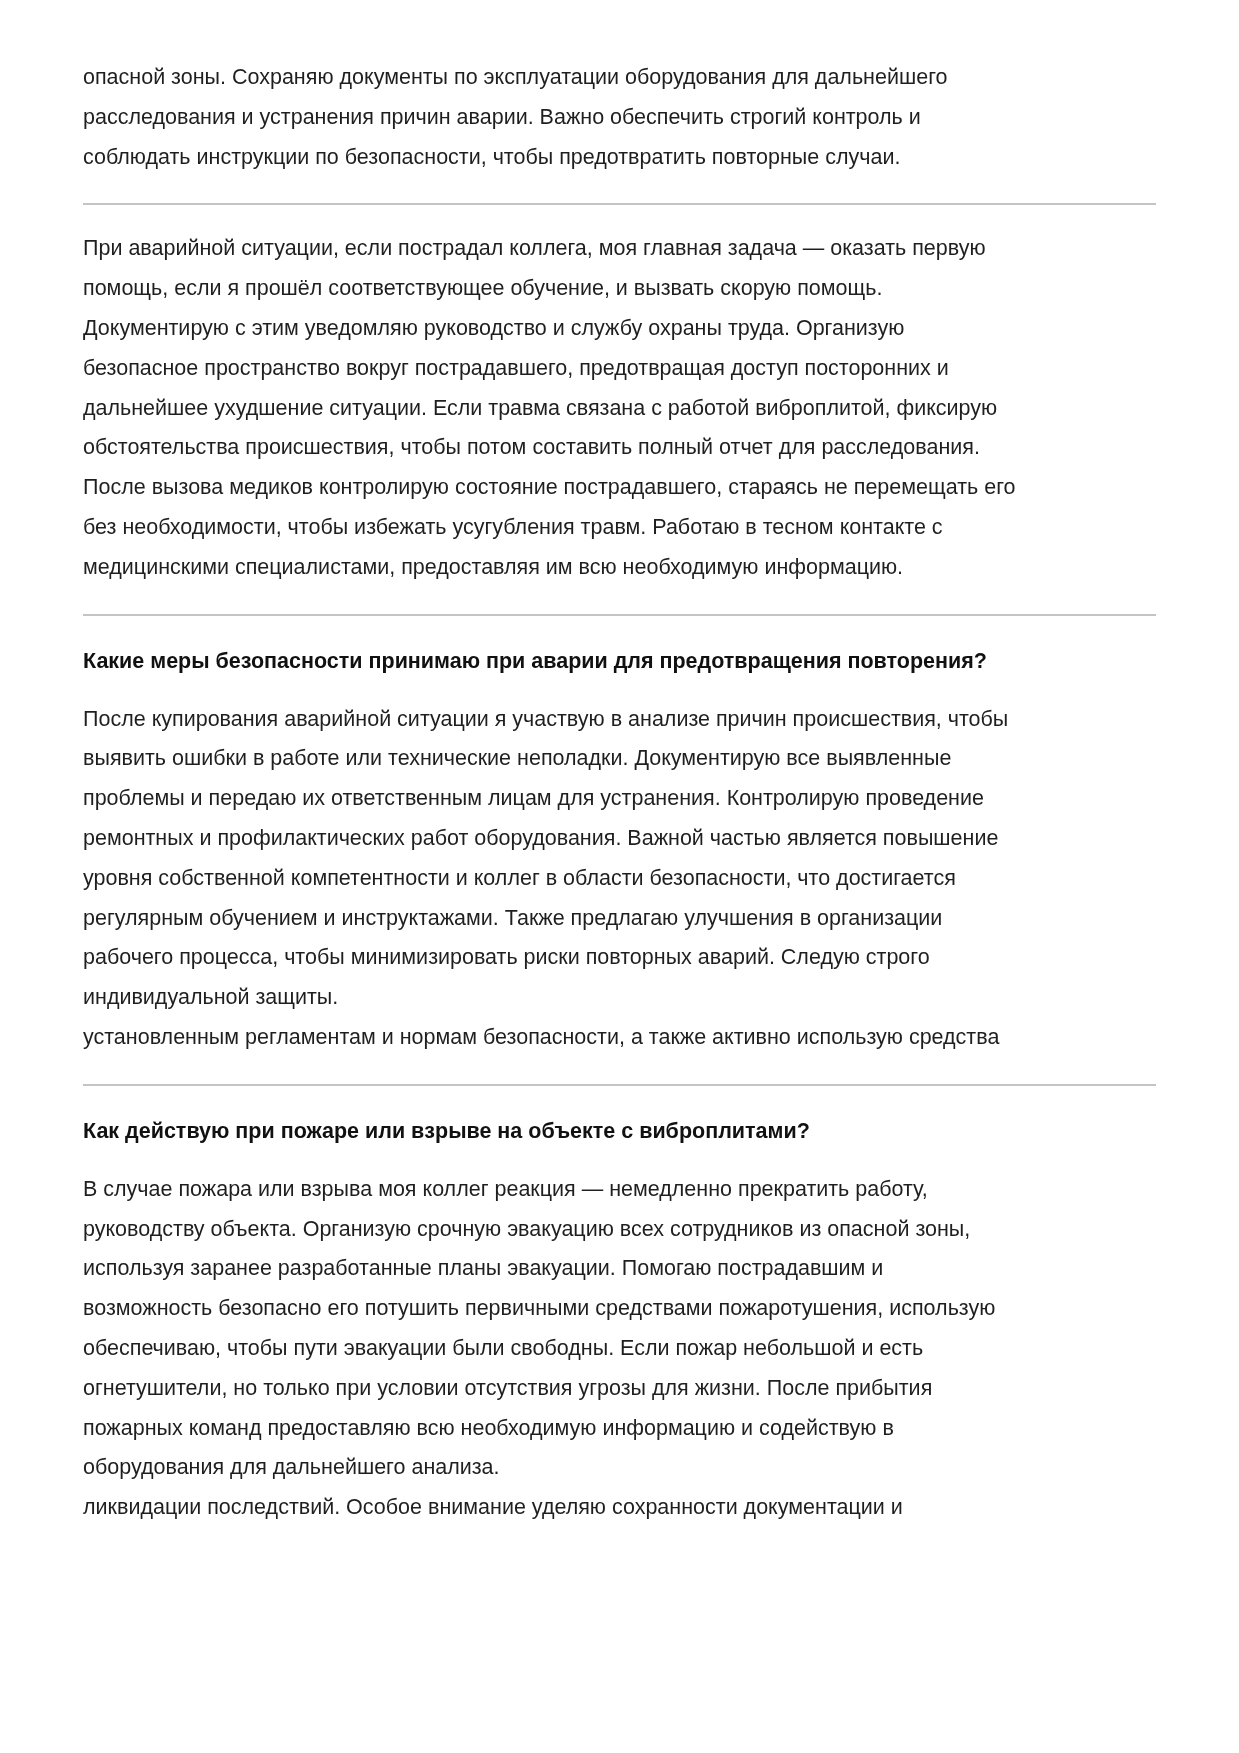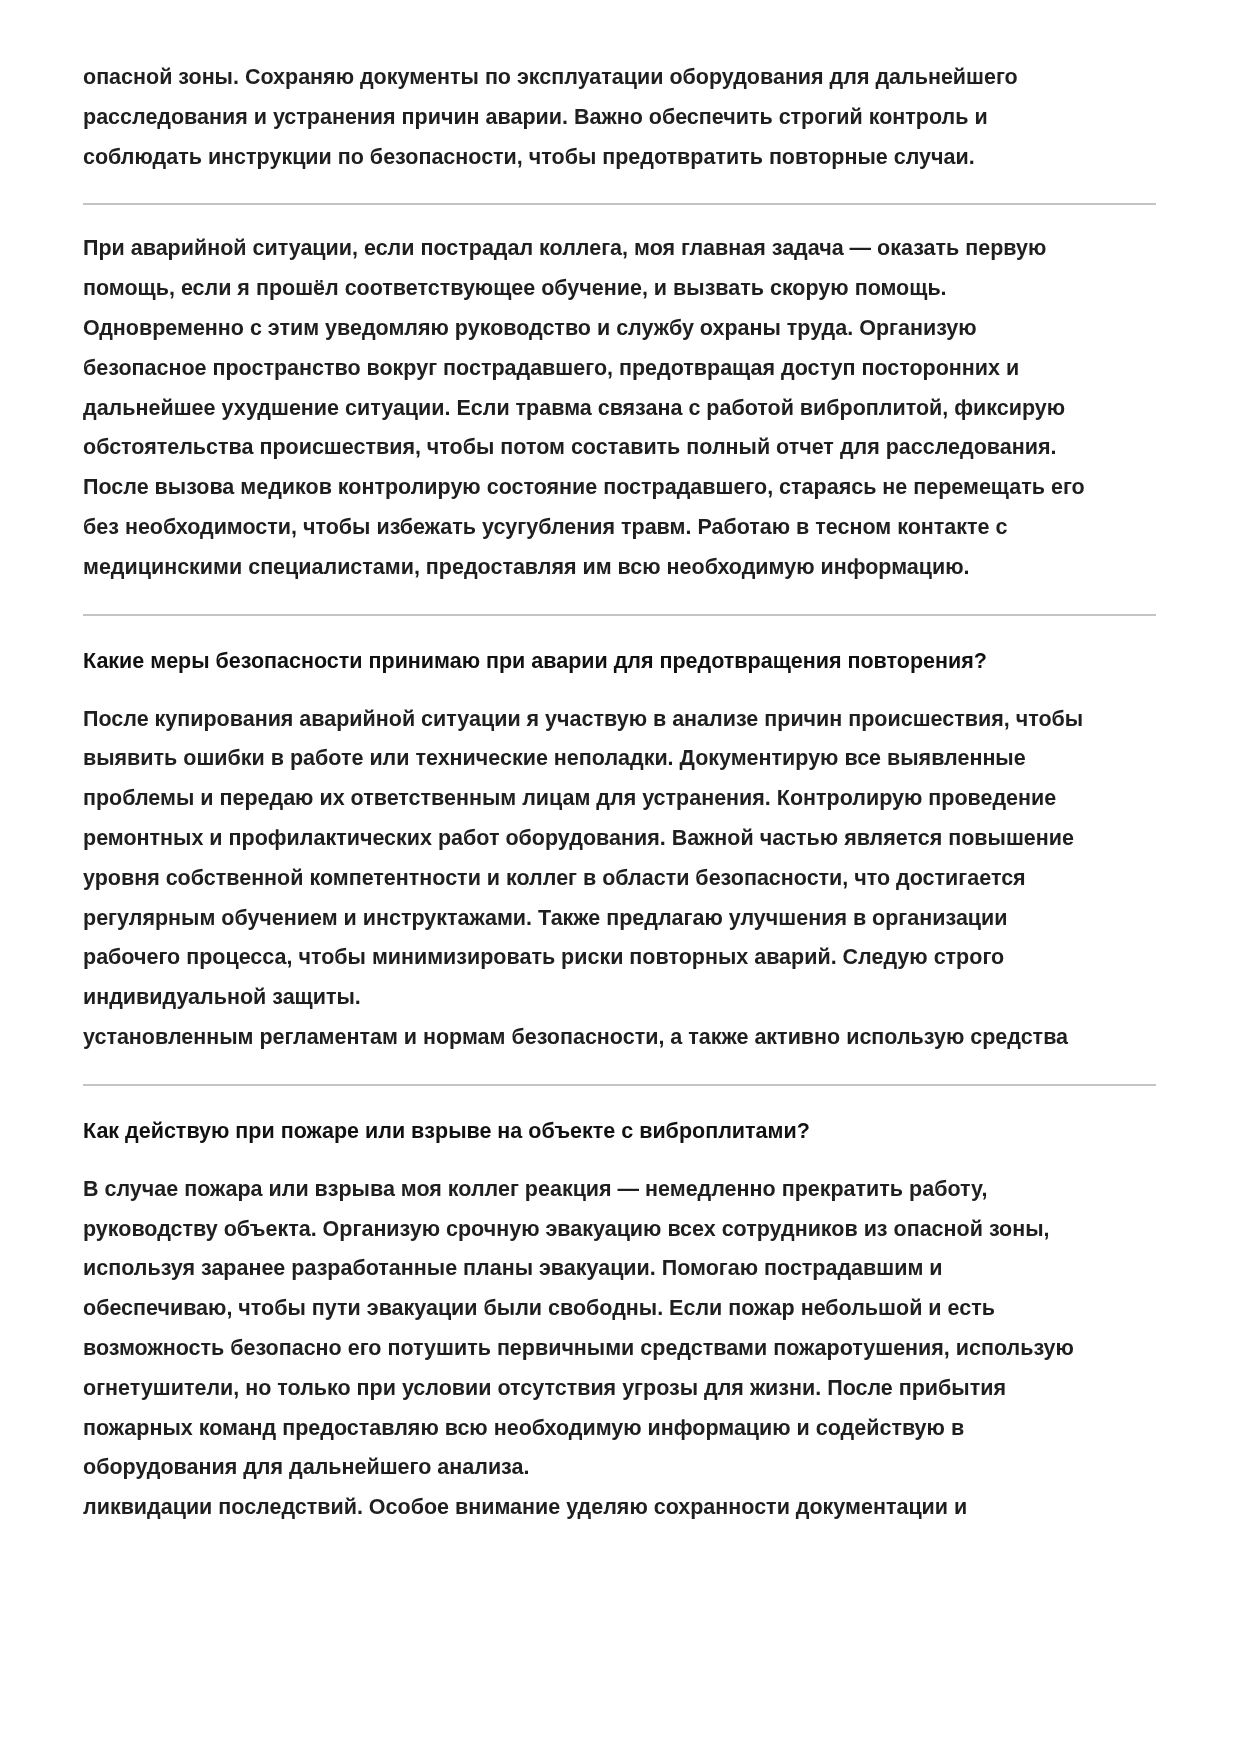--- a/index.html
+++ b/index.html
@@ -20,21 +20,20 @@
       left: 83px;
       top: 58px;
       width: 1073px;
     }
     .para {
       margin: 0;
       font-size: 21.5px;
       line-height: 39.8px;
       color: #1f1f1f;
       letter-spacing: 0;
-      font-weight: bold;
     }
     .divider {
       height: 0;
       border: 0;
       border-top: 2px solid #c4c4c4;
       margin: 26px 0 0 0;
     }
     .heading {
       margin: 30px 0 0 0;
       font-size: 21.5px;
@@ -56,21 +55,21 @@
     <div>расследования и устранения причин аварии. Важно обеспечить строгий контроль и</div>
     <div>соблюдать инструкции по безопасности, чтобы предотвратить повторные случаи.</div>
   </div>
 
   <hr class="divider">
 
   <div>
     <div class="para section-body">
       <div>При аварийной ситуации, если пострадал коллега, моя главная задача — оказать первую</div>
       <div>помощь, если я прошёл соответствующее обучение, и вызвать скорую помощь.</div>
-      <div>Одновременно с этим уведомляю руководство и службу охраны труда. Организую</div>
+      <div>Документирую с этим уведомляю руководство и службу охраны труда. Организую</div>
       <div>безопасное пространство вокруг пострадавшего, предотвращая доступ посторонних и</div>
       <div>дальнейшее ухудшение ситуации. Если травма связана с работой виброплитой, фиксирую</div>
       <div>обстоятельства происшествия, чтобы потом составить полный отчет для расследования.</div>
       <div>После вызова медиков контролирую состояние пострадавшего, стараясь не перемещать его</div>
       <div>без необходимости, чтобы избежать усугубления травм. Работаю в тесном контакте с</div>
       <div>медицинскими специалистами, предоставляя им всю необходимую информацию.</div>
     </div>
   </div>
 
   <hr class="divider">
@@ -91,22 +90,22 @@
   </div>
 
   <hr class="divider">
 
   <div>
     <div class="heading">Как действую при пожаре или взрыве на объекте с виброплитами?</div>
     <div class="para section-body">
       <div>В случае пожара или взрыва моя коллег реакция — немедленно прекратить работу,</div>
       <div>руководству объекта. Организую срочную эвакуацию всех сотрудников из опасной зоны,</div>
       <div>используя заранее разработанные планы эвакуации. Помогаю пострадавшим и</div>
+      <div>возможность безопасно его потушить первичными средствами пожаротушения, использую</div>
       <div>обеспечиваю, чтобы пути эвакуации были свободны. Если пожар небольшой и есть</div>
-      <div>возможность безопасно его потушить первичными средствами пожаротушения, использую</div>
       <div>огнетушители, но только при условии отсутствия угрозы для жизни. После прибытия</div>
       <div>пожарных команд предоставляю всю необходимую информацию и содействую в</div>
       <div>оборудования для дальнейшего анализа.</div>
       <div>ликвидации последствий. Особое внимание уделяю сохранности документации и</div>
     </div>
   </div>
 
 </div>
 
 </body></html>

